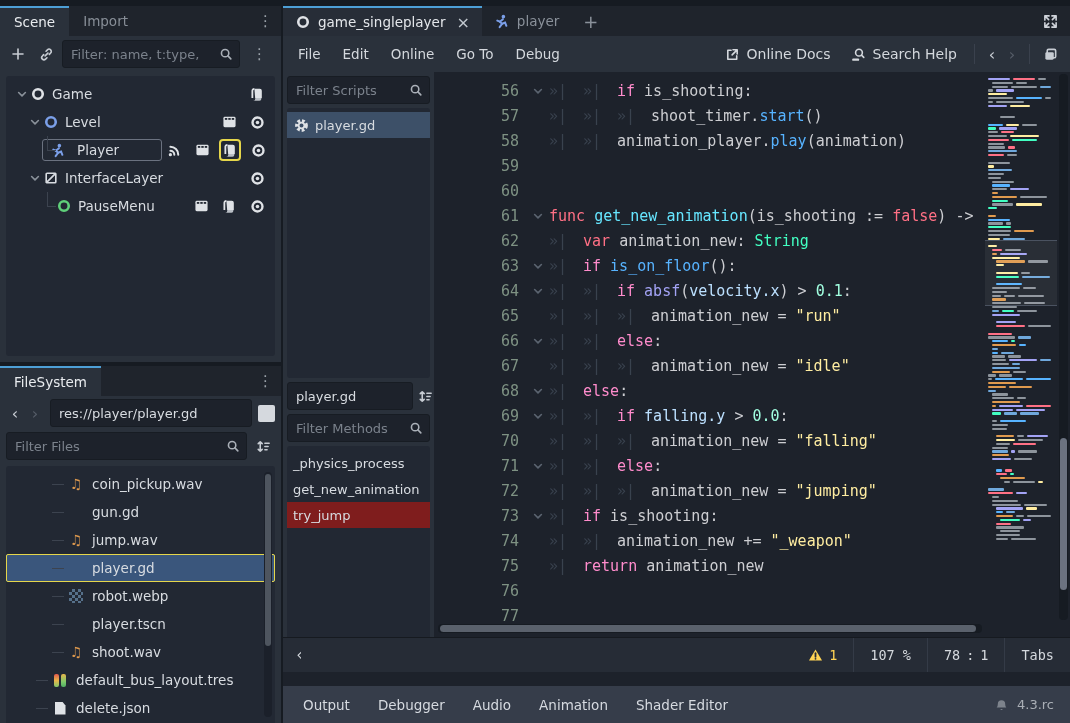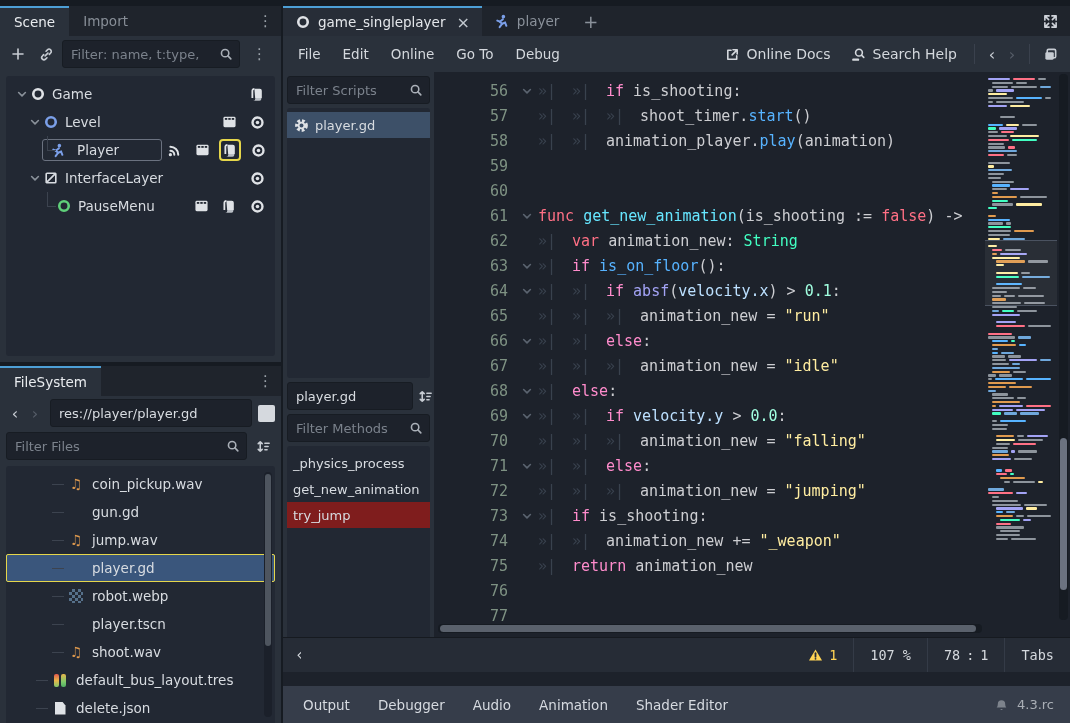--- a/index.html
+++ b/index.html
@@ -72,21 +72,21 @@
   .li-row{display:flex;align-items:center;gap:6px;height:26px;padding:0 6px;font-size:13px;color:#d8dce1;}
   .li-row.sel-blue{background:#3d5068;}
   .li-row.hov{background:#7f1d1d;}
   #method-list{margin:4px 4px 0 4px;background:#222833;border-radius:3px;padding-top:4px;height:196px;}
   .cur-script{display:flex;align-items:center;gap:4px;padding:4px 4px 0 4px;}
   .cur-script input{width:108px;}
   
   #code-area{position:absolute;left:151px;right:0;top:72px;bottom:85px;background:#1d222b;overflow:hidden;}
   #code-lines{position:absolute;left:0;top:6px;right:0;
               font-family:"DejaVu Sans Mono","Liberation Mono",monospace;font-size:15px;}
-  .code-line{display:flex;align-items:center;height:25px;white-space:pre;}
+  .code-line{display:flex;align-items:center;height:25px;white-space:pre;padding-left:11px;}
   .code-line .ln{width:74px;padding-right:8px;text-align:right;color:#7e9283;flex:0 0 auto;}
   .code-line .fold{width:22px;color:#5b6470;display:flex;justify-content:center;flex:0 0 auto;}
   .tab-m{display:inline-block;width:34px;color:#39424e;}
   .tk-t{color:#cdced2}.tk-kw{color:#ff7085}.tk-flow{color:#ff8ccc}.tk-fndef{color:#66e6ff}
   .tk-fncall{color:#57b3ff}.tk-builtin{color:#a3a3f5}.tk-member{color:#bce0ff}
   .tk-str{color:#ffeda1}.tk-num{color:#a1ffe0}.tk-type{color:#42ffc2}
   #minimap{position:absolute;right:13px;top:0;bottom:16px;width:72px;background:#1d222b;}
   #minimap .bar{position:absolute;height:2.2px;border-radius:1px;}
   #mini-view{position:absolute;left:0;right:0;top:168px;height:64px;background:rgba(255,255,255,0.055);
              border-top:1px solid #4a5260;border-bottom:1px solid #4a5260;}
@@ -597,21 +597,21 @@
           <div class="code-line"><span class="ln">65</span><span class="fold"></span><span style="white-space: pre;"><span class="tab-m">»|</span><span class="tab-m">»|</span><span class="tab-m">»|</span><span class="tk-t">animation_new = </span><span class="tk-str">"run"</span></span></div>
           <div class="code-line"><span class="ln">66</span><span class="fold"><svg width="12" height="12" viewBox="0 0 16 16" fill="none" stroke="currentColor" stroke-width="1.6" stroke-linecap="round" stroke-linejoin="round">
                 <path d="M3.5 6 L8 10.5 L12.5 6"></path>
               </svg></span><span style="white-space: pre;"><span class="tab-m">»|</span><span class="tab-m">»|</span><span class="tk-flow">else</span><span class="tk-t">:</span></span></div>
           <div class="code-line"><span class="ln">67</span><span class="fold"></span><span style="white-space: pre;"><span class="tab-m">»|</span><span class="tab-m">»|</span><span class="tab-m">»|</span><span class="tk-t">animation_new = </span><span class="tk-str">"idle"</span></span></div>
           <div class="code-line"><span class="ln">68</span><span class="fold"><svg width="12" height="12" viewBox="0 0 16 16" fill="none" stroke="currentColor" stroke-width="1.6" stroke-linecap="round" stroke-linejoin="round">
                 <path d="M3.5 6 L8 10.5 L12.5 6"></path>
               </svg></span><span style="white-space: pre;"><span class="tab-m">»|</span><span class="tk-flow">else</span><span class="tk-t">:</span></span></div>
           <div class="code-line"><span class="ln">69</span><span class="fold"><svg width="12" height="12" viewBox="0 0 16 16" fill="none" stroke="currentColor" stroke-width="1.6" stroke-linecap="round" stroke-linejoin="round">
                 <path d="M3.5 6 L8 10.5 L12.5 6"></path>
-              </svg></span><span style="white-space: pre;"><span class="tab-m">»|</span><span class="tab-m">»|</span><span class="tk-flow">if </span><span class="tk-member">velocity.y</span><span class="tk-t"> &gt; </span><span class="tk-num">0.0</span><span class="tk-t">:</span></span></div>
+              </svg></span><span style="white-space: pre;"><span class="tab-m">»|</span><span class="tab-m">»|</span><span class="tk-flow">if </span><span class="tk-member">falling.y</span><span class="tk-t"> &gt; </span><span class="tk-num">0.0</span><span class="tk-t">:</span></span></div>
           <div class="code-line"><span class="ln">70</span><span class="fold"></span><span style="white-space: pre;"><span class="tab-m">»|</span><span class="tab-m">»|</span><span class="tab-m">»|</span><span class="tk-t">animation_new = </span><span class="tk-str">"falling"</span></span></div>
           <div class="code-line"><span class="ln">71</span><span class="fold"><svg width="12" height="12" viewBox="0 0 16 16" fill="none" stroke="currentColor" stroke-width="1.6" stroke-linecap="round" stroke-linejoin="round">
                 <path d="M3.5 6 L8 10.5 L12.5 6"></path>
               </svg></span><span style="white-space: pre;"><span class="tab-m">»|</span><span class="tab-m">»|</span><span class="tk-flow">else</span><span class="tk-t">:</span></span></div>
           <div class="code-line"><span class="ln">72</span><span class="fold"></span><span style="white-space: pre;"><span class="tab-m">»|</span><span class="tab-m">»|</span><span class="tab-m">»|</span><span class="tk-t">animation_new = </span><span class="tk-str">"jumping"</span></span></div>
           <div class="code-line"><span class="ln">73</span><span class="fold"><svg width="12" height="12" viewBox="0 0 16 16" fill="none" stroke="currentColor" stroke-width="1.6" stroke-linecap="round" stroke-linejoin="round">
                 <path d="M3.5 6 L8 10.5 L12.5 6"></path>
               </svg></span><span style="white-space: pre;"><span class="tab-m">»|</span><span class="tk-flow">if </span><span class="tk-t">is_shooting</span><span class="tk-t">:</span></span></div>
           <div class="code-line"><span class="ln">74</span><span class="fold"></span><span style="white-space: pre;"><span class="tab-m">»|</span><span class="tab-m">»|</span><span class="tk-t">animation_new </span><span class="tk-t">+= </span><span class="tk-str">"_weapon"</span></span></div>
           <div class="code-line"><span class="ln">75</span><span class="fold"></span><span style="white-space: pre;"><span class="tab-m">»|</span><span class="tk-flow">return </span><span class="tk-t">animation_new</span></span></div>

